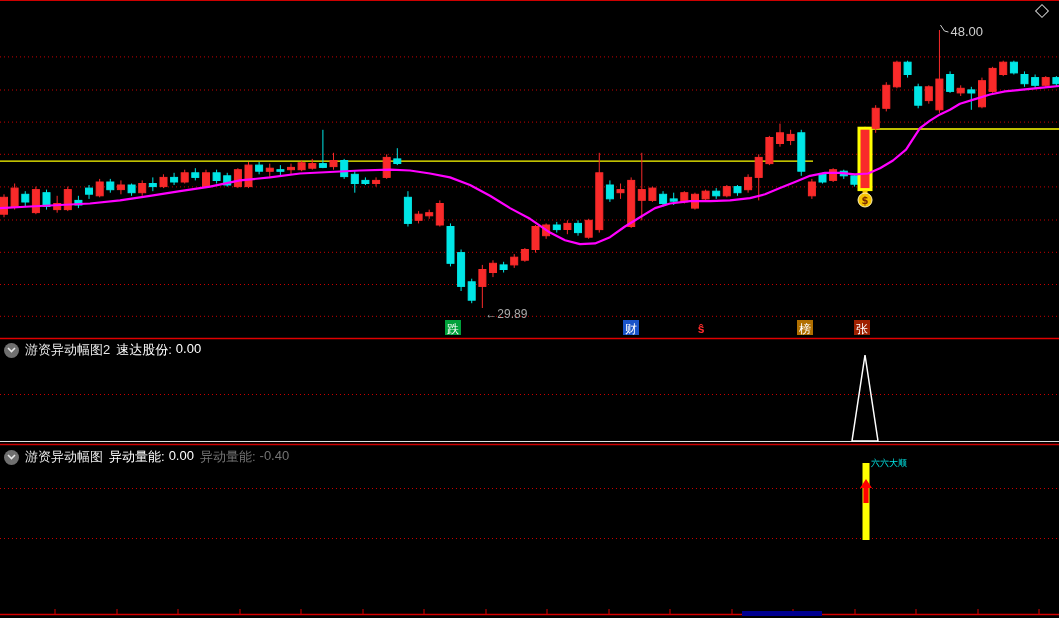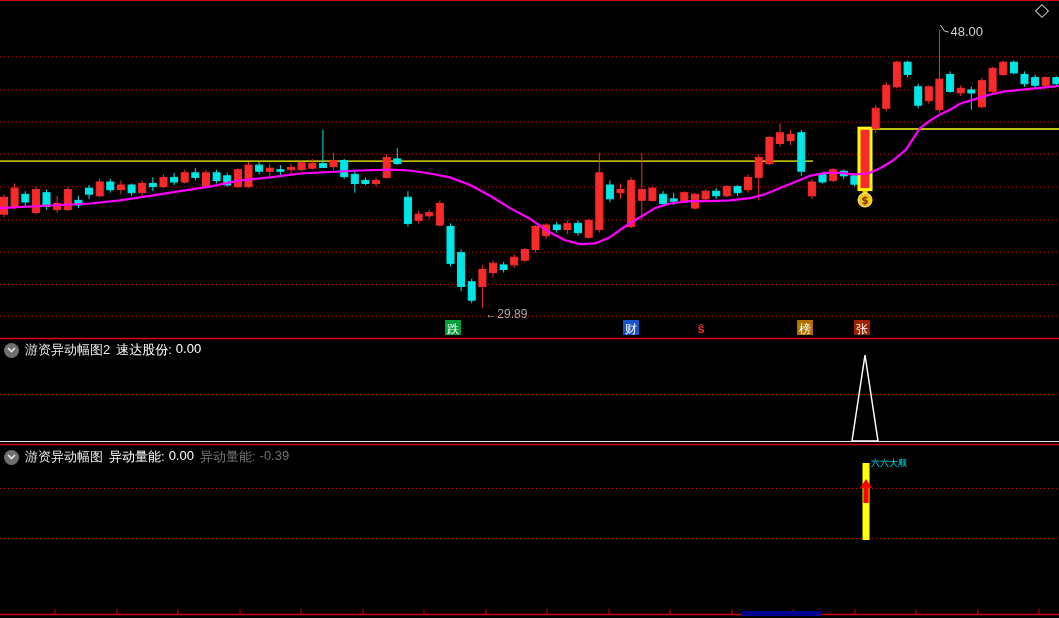--- a/index.html
+++ b/index.html
@@ -322,17 +322,17 @@
           <polyline points="1,1 4.5,4.5 8,1" fill="none" stroke="#e8e8e8" stroke-width="1.6"></polyline>
         </svg>
     </span>
     <span>游资异动幅图</span>
     <span class="pair white">
       <span>异动量能:</span>
       <span>0.00</span>
     </span>
     <span class="pair yellow">
       <span>异动量能:</span>
-      <span>-0.39</span>
+      <span>-0.40</span>
     </span>
   </div>
 
 </div>
 
 </body></html>

